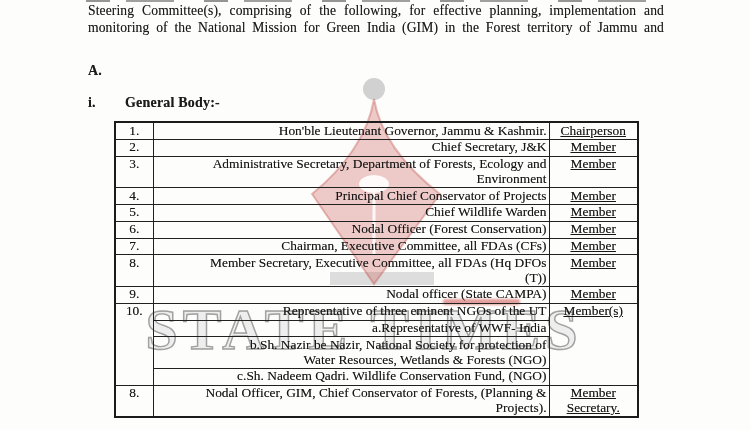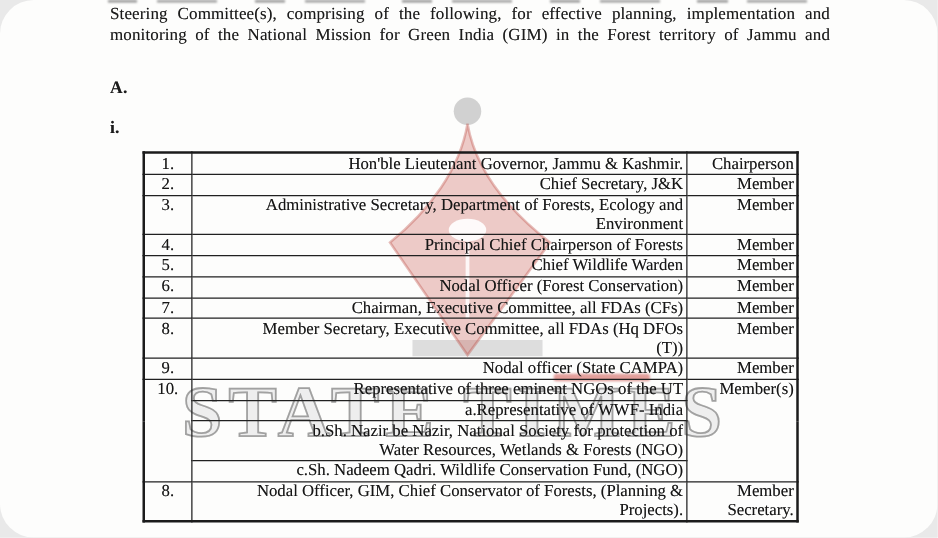--- a/index.html
+++ b/index.html
@@ -5,21 +5,20 @@
   html, body { margin: 0; padding: 0; background: #e9e9e9; }
   .page {
     position: relative;
     width: 750px;
     height: 430px;
     background: #fdfdfc;
     overflow: hidden;
     font-family: "Liberation Serif", "DejaVu Serif", serif;
     color: #1b1b1b;
     text-shadow: 0 0 0.5px rgba(50,50,50,0.55);
-    border-radius: 27px;
   }
 
   
   .prev-line-clip {
     position: absolute; top: 0; left: 86px; width: 580px; height: 2px;
     background: repeating-linear-gradient(90deg,
       rgba(45,45,45,0.50) 0 24px, rgba(45,45,45,0) 24px 40px,
       rgba(45,45,45,0.45) 40px 88px, rgba(45,45,45,0) 88px 118px);
     filter: blur(0.7px);
     z-index: 2;
@@ -56,21 +55,21 @@
     z-index: 2; background: transparent;
   }
   .gb-table td {
     border: 1.5px solid #202020;
     padding: 0.5px 2px;
     vertical-align: top;
     overflow: hidden;
   }
   .cell-no   { text-align: center; }
   .cell-desc { text-align: right; padding-left: 3px; white-space: pre-line; }
-  .cell-role { text-align: right; white-space: pre-line; }
+  .cell-role { text-align: center; white-space: pre-line; text-decoration: underline; }
   .sub-desc  { padding-left: 53px; text-indent: -31px; }
   .sub-no    { display: inline-block; width: 31px; text-indent: 0; }
 </style>
 </head>
 <body>
 
 <div class="page">
 
   <div class="prev-line-clip"></div>
 
@@ -78,20 +77,21 @@
     <div class="intro-line justify">Steering Committee(s), comprising of the following,  for effective planning, implementation and</div>
     <div class="intro-line justify">monitoring of the National Mission for Green India (GIM) in the Forest territory of Jammu and</div>
   </div>
 
   <div class="heading heading-a">
     <span class="h-label">A.</span>
   </div>
 
   <div class="heading heading-i">
     <span class="h-label">i.</span>
+    <span class="h-title">General Body:-</span>
   </div>
 
   <div class="watermark">
     <svg width="750" height="430" viewBox="0 0 750 430">
       <circle cx="374" cy="89" r="11" fill="#c6c6c6" opacity="0.8"></circle>
       <rect x="330" y="272" width="104" height="13" fill="#bdbdbd" opacity="0.5"></rect>
       <path d="M374 99 C 368 135 344 168 312 194 L 374 284 L 440 194 C 404 166 380 134 374 99 Z" fill="#cb554b" fill-opacity="0.30" stroke="#b9453c" stroke-opacity="0.35" stroke-width="2"></path>
       <ellipse cx="374" cy="184" rx="15" ry="9" fill="#ffffff" fill-opacity="0.9"></ellipse>
       <rect x="372.5" y="193" width="3" height="62" fill="#ffffff" fill-opacity="0.85"></rect>
       <text x="364" y="349" text-anchor="middle" font-family="Liberation Serif, DejaVu Serif, serif" font-weight="bold" font-size="58" letter-spacing="5" fill="rgba(255,255,255,0.15)" stroke="rgba(120,120,120,0.45)" stroke-width="1.4">STATE TIMES</text>
@@ -117,21 +117,21 @@
           <td class="cell-role" rowspan="1">Member</td>
         </tr>
         <tr>
           <td class="cell-no" rowspan="1">3.</td>
           <td class="cell-desc">Administrative Secretary, Department of Forests, Ecology and
 Environment</td>
           <td class="cell-role" rowspan="1">Member</td>
         </tr>
         <tr>
           <td class="cell-no" rowspan="1">4.</td>
-          <td class="cell-desc">Principal Chief Chairperson of Forests</td>
+          <td class="cell-desc">Principal Chief Conservator of Projects</td>
           <td class="cell-role" rowspan="1">Member</td>
         </tr>
         <tr>
           <td class="cell-no" rowspan="1">5.</td>
           <td class="cell-desc">Chief Wildlife Warden</td>
           <td class="cell-role" rowspan="1">Member</td>
         </tr>
         <tr>
           <td class="cell-no" rowspan="1">6.</td>
           <td class="cell-desc">Nodal Officer (Forest Conservation)</td>

